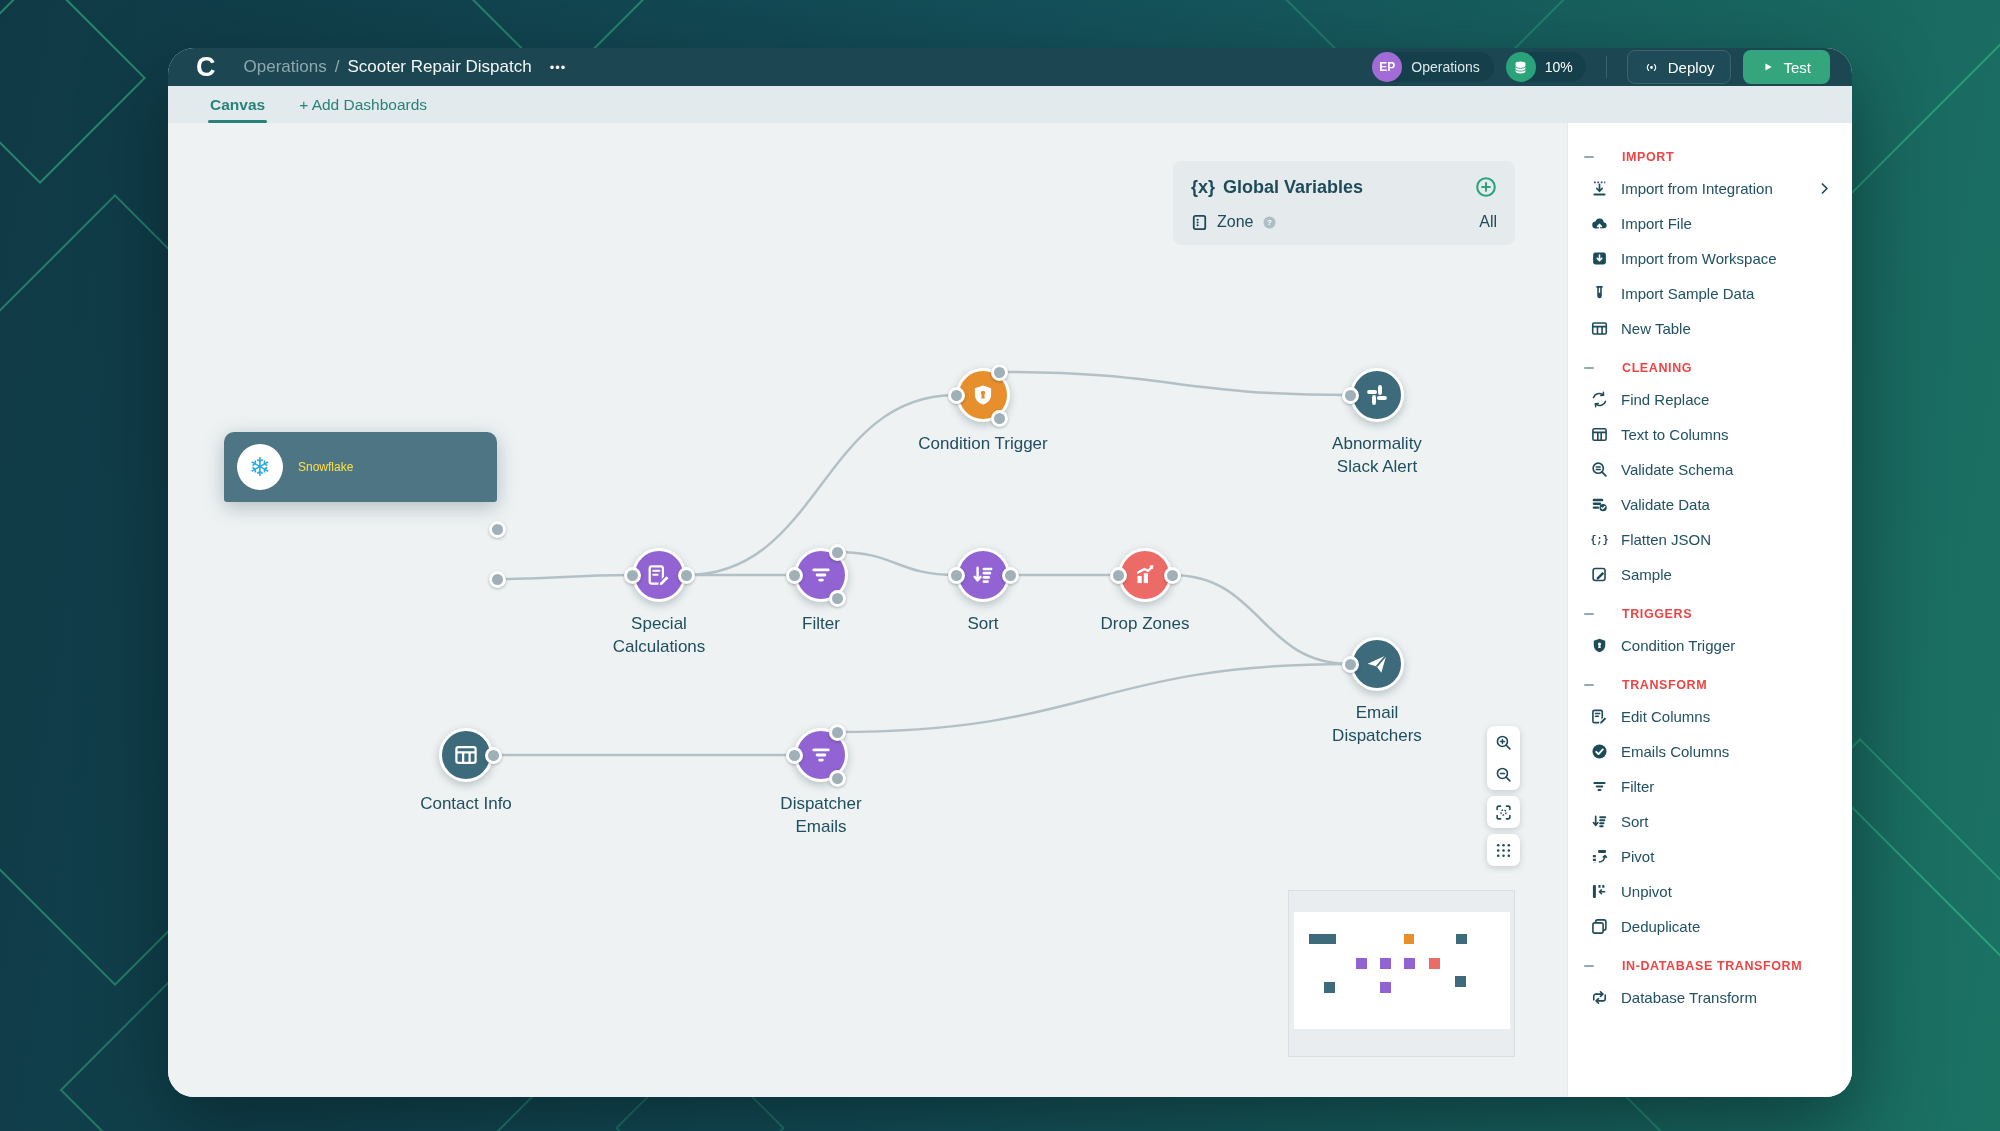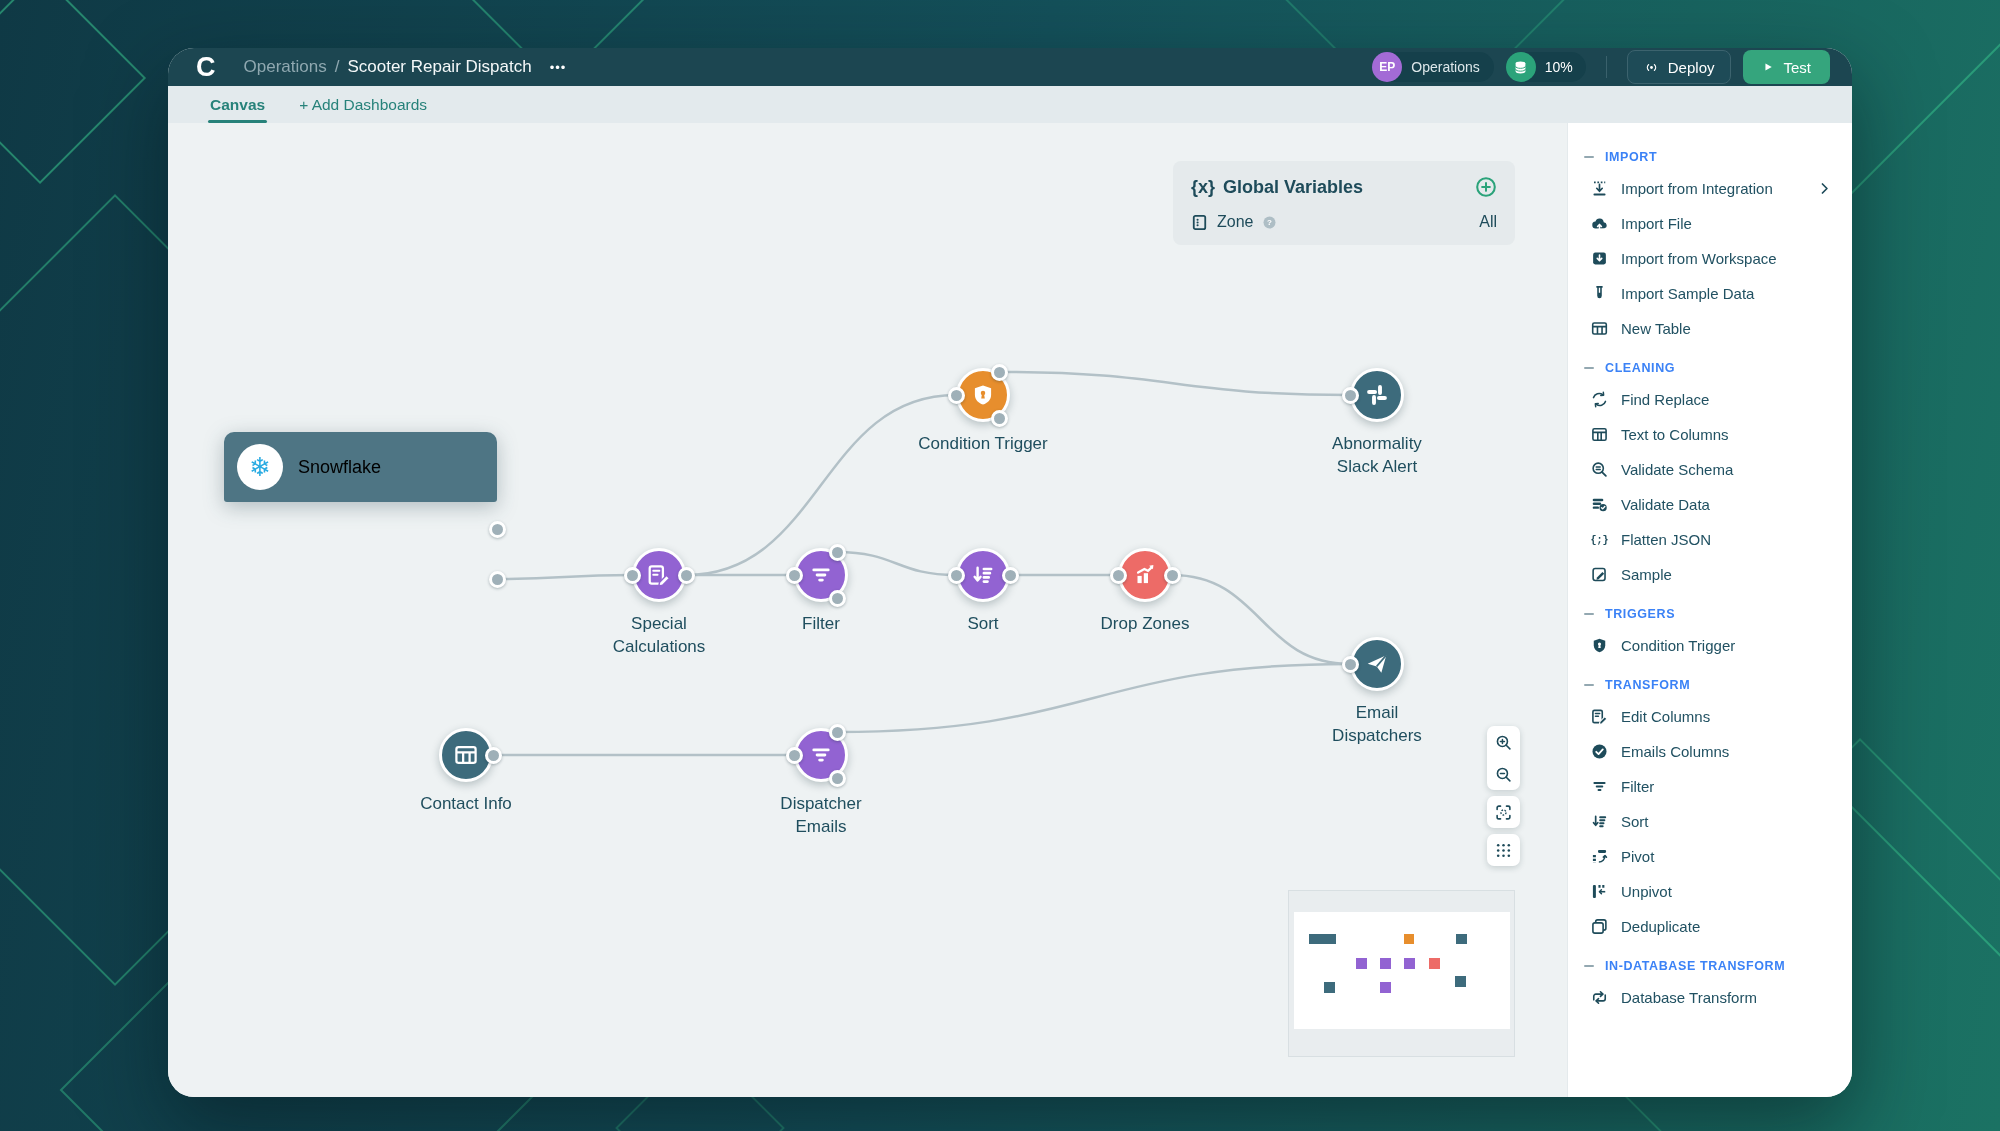--- a/index.html
+++ b/index.html
@@ -45,21 +45,21 @@
   .gv-title { font-size:18px; font-weight:700; color:#1E4B5A; }
   .gv-plus { margin-left:auto; color:#2BA37A; background:none; border:none; cursor:pointer; }
   .gv-row { display:flex; align-items:center; margin-top:15px; font-size:16px; color:#1E4B5A; gap:9px; }
   .gv-help { color:#AEBEC5; }
   .gv-value { margin-left:auto; }
   
   .group { position:absolute; left:56px; top:309px; width:273px; filter:drop-shadow(0 5px 10px rgba(20,50,60,.28)); }
   .group-header { height:70px; background:#4E7584; border-radius:10px 10px 3px 3px; display:flex; align-items:center; padding:0 13px; gap:15px; }
   .group-logo { width:46px; height:46px; background:#fff; border-radius:50%; display:flex; align-items:center; justify-content:center;
                 font-size:26px; color:#29ABE2; }
-  .group-title { color:#000000; font-size:18px;text-align:right; }
+  .group-title { color:#fde047; font-size:12px;text-align:right; }
   .group-row { height:46px; background:#1D4C5B; margin-top:4px; display:flex; align-items:center; padding:0 17px; gap:13px;
                color:#F2F7F8; font-size:16.5px; border-radius:3px; cursor:pointer; }
   .group-row:last-child { border-radius:3px 3px 9px 9px; }
   .group-row .icn { color:#DCE8EB; }
   
   .node-circle { position:absolute; width:54px; height:54px; border-radius:50%; border:3px solid #fff; display:flex; align-items:center;
                  justify-content:center; box-shadow:0 3px 9px rgba(16,42,52,.25); color:#fff; cursor:pointer; z-index:3; }
   .node-label { position:absolute; width:130px; text-align:center; font-size:17px; color:#1F4E5E; line-height:1.35; z-index:2; }
   .port { position:absolute; width:17px; height:17px; border-radius:50%; background:#9FB0B8; border:3px solid #fff;
           box-shadow:0 1px 3px rgba(16,42,52,.3); z-index:5; cursor:crosshair; }
@@ -72,21 +72,21 @@
   .mm-view { position:absolute; left:5px; top:21px; width:216px; height:117px; background:#fff; }
   .mm-block { position:absolute; }
   
   .sidebar { width:285px; background:#fff; border-left:1px solid #E4EAEC; display:flex; flex-direction:column; }
   .side-top { display:flex; align-items:center; gap:10px; padding:13px 14px 13px 16px; border-bottom:1px solid #E6EBEE; }
   .searchbox { flex:1; height:36px; background:#F3F6F8; border-radius:18px; display:flex; align-items:center; padding:0 13px; gap:9px; color:#93A8B1; }
   .searchbox input { border:none; background:none; outline:none; font-size:15px; color:#1E4B5A; width:100%; font-family:inherit; }
   .searchbox input::placeholder { color:#9FB3BB; }
   .collapse { background:none; border:none; color:#1E4B5A; cursor:pointer; display:flex; }
   .side-list { flex:1; padding:12px 14px 8px 16px; overflow:hidden; }
-  .side-section-title { display:flex; align-items:center; gap:11px; color:#3b82f6; font-size:12.5px; font-weight:700;
+  .side-section-title { display:flex; align-items:center; gap:28px; color:#ef4444; font-size:12.5px; font-weight:700;
                         letter-spacing:.6px; margin:15px 0 7px; }
   .dash { width:10px; height:2px; background:#93A8B1; border-radius:1px; cursor:pointer; }
   .side-item { display:flex; align-items:center; gap:13px; height:35px; color:#215162; font-size:15px; padding-left:7px;
                position:relative; border-radius:6px; cursor:pointer; }
   .side-item .icn { color:#1E4B5A; }
   .side-item .chev { position:absolute; right:6px; color:#1E4B5A; display:flex; }
 </style>
 </head>
 <body>
 

